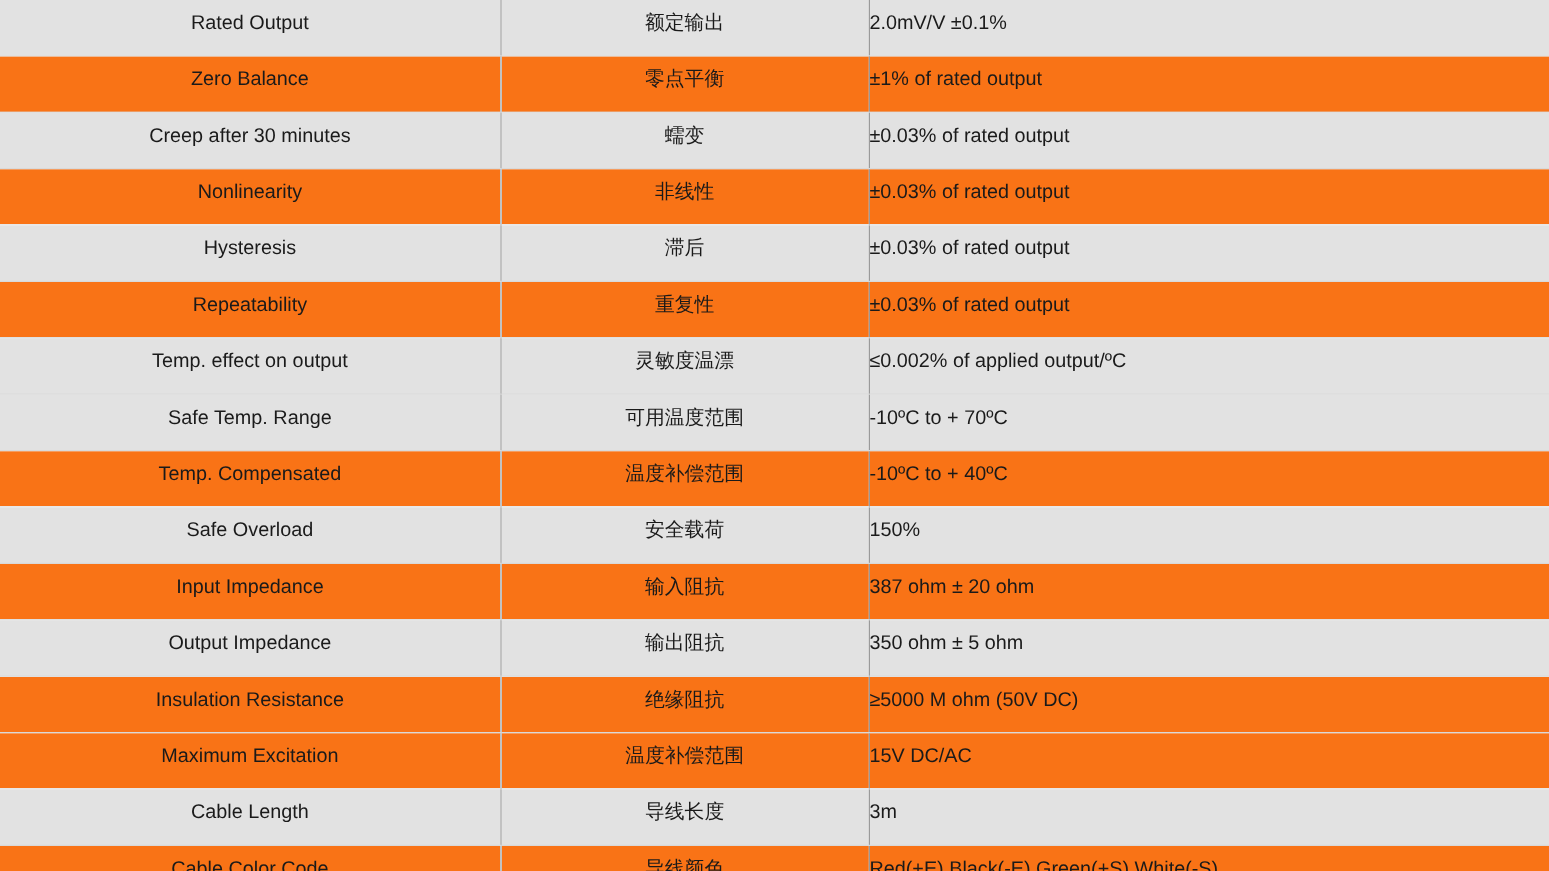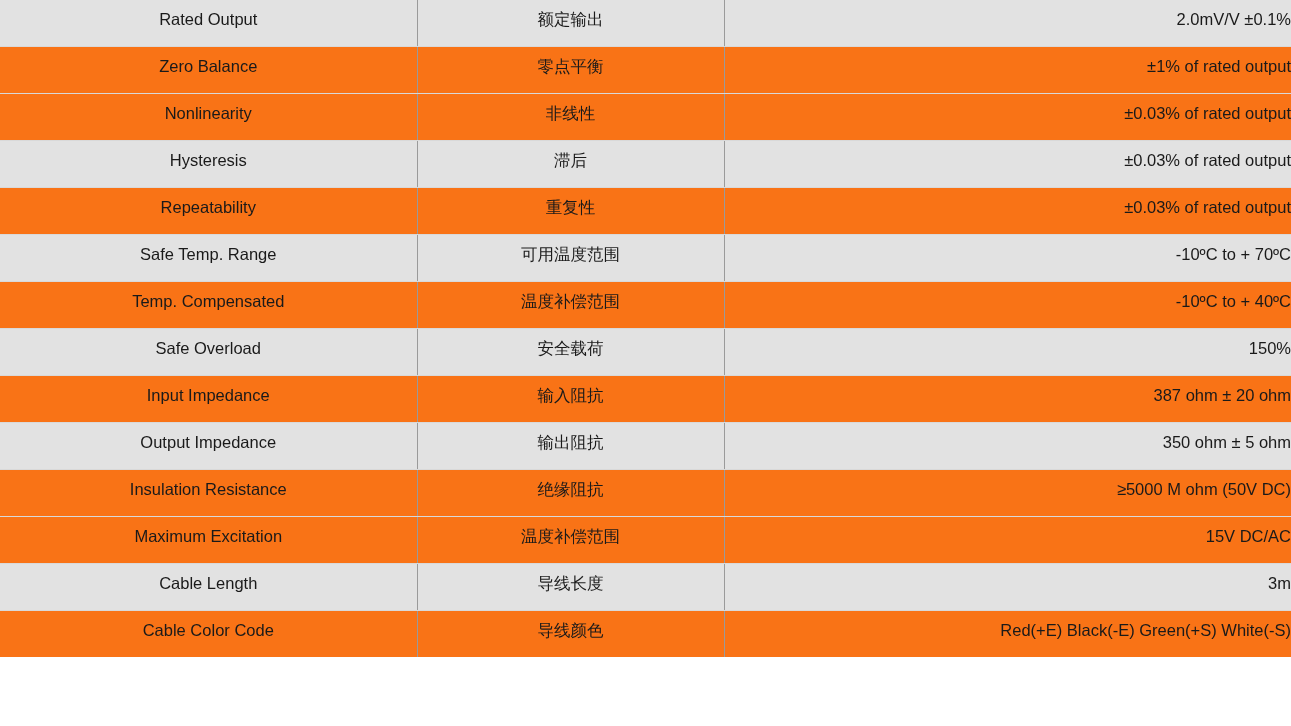--- a/index.html
+++ b/index.html
@@ -35,38 +35,38 @@
     line-height: 1.2;
     height: 40px;
     padding: 0 0 6px 0;
     vertical-align: middle;
     white-space: nowrap;
     overflow: hidden;
   }
   #spec-table tr:first-child td { border-top: none; }
   #spec-table tr:last-child td { border-bottom: none; }
   #spec-table td:first-child { border-left: none; }
-  #spec-table td:last-child { border-right: none; text-align: right; }
+  #spec-table td:last-child { border-right: none; }
 
   .shade td { background: #e2e2e2; }
   .plain td { background: #f97316; }
 
   .cell-en {
     text-align: center;
     padding-right: 52px;
   }
   .cell-cn {
     text-align: center;
   }
   .cell-val {
     text-align: left;
     padding-left: 54px;
   }
   .cn-text {
-    font-family: Liberation Sans, sans-serif;
+    font-family: Liberation Mono, monospace;
     font-size: 16.5px;
     text-align: center;
   }
 </style>
 </head>
 <body>
 
 <table id="spec-table">
   <colgroup>
     <col class="col-en">
@@ -77,34 +77,44 @@
       <tr class="shade">
         <td class="cell-en">Rated Output</td>
         <td class="cell-cn cn-text">额定输出</td>
         <td class="cell-val">2.0mV/V ±0.1%</td>
       </tr>
       <tr class="plain">
         <td class="cell-en">Zero Balance</td>
         <td class="cell-cn cn-text">零点平衡</td>
         <td class="cell-val">±1% of rated output</td>
       </tr>
+      <tr class="shade">
+        <td class="cell-en">Creep after 30 minutes</td>
+        <td class="cell-cn cn-text">蠕变</td>
+        <td class="cell-val">±0.03% of rated output</td>
+      </tr>
       <tr class="plain">
         <td class="cell-en">Nonlinearity</td>
         <td class="cell-cn cn-text">非线性</td>
         <td class="cell-val">±0.03% of rated output</td>
       </tr>
       <tr class="shade">
         <td class="cell-en">Hysteresis</td>
         <td class="cell-cn cn-text">滞后</td>
         <td class="cell-val">±0.03% of rated output</td>
       </tr>
       <tr class="plain">
         <td class="cell-en">Repeatability</td>
         <td class="cell-cn cn-text">重复性</td>
         <td class="cell-val">±0.03% of rated output</td>
+      </tr>
+      <tr class="shade">
+        <td class="cell-en">Temp. effect on output</td>
+        <td class="cell-cn cn-text">灵敏度温漂</td>
+        <td class="cell-val">≤0.002% of applied output/ºC</td>
       </tr>
       <tr class="shade">
         <td class="cell-en">Safe Temp. Range</td>
         <td class="cell-cn cn-text">可用温度范围</td>
         <td class="cell-val">-10ºC to + 70ºC</td>
       </tr>
       <tr class="plain">
         <td class="cell-en">Temp. Compensated</td>
         <td class="cell-cn cn-text">温度补偿范围</td>
         <td class="cell-val">-10ºC to + 40ºC</td>

